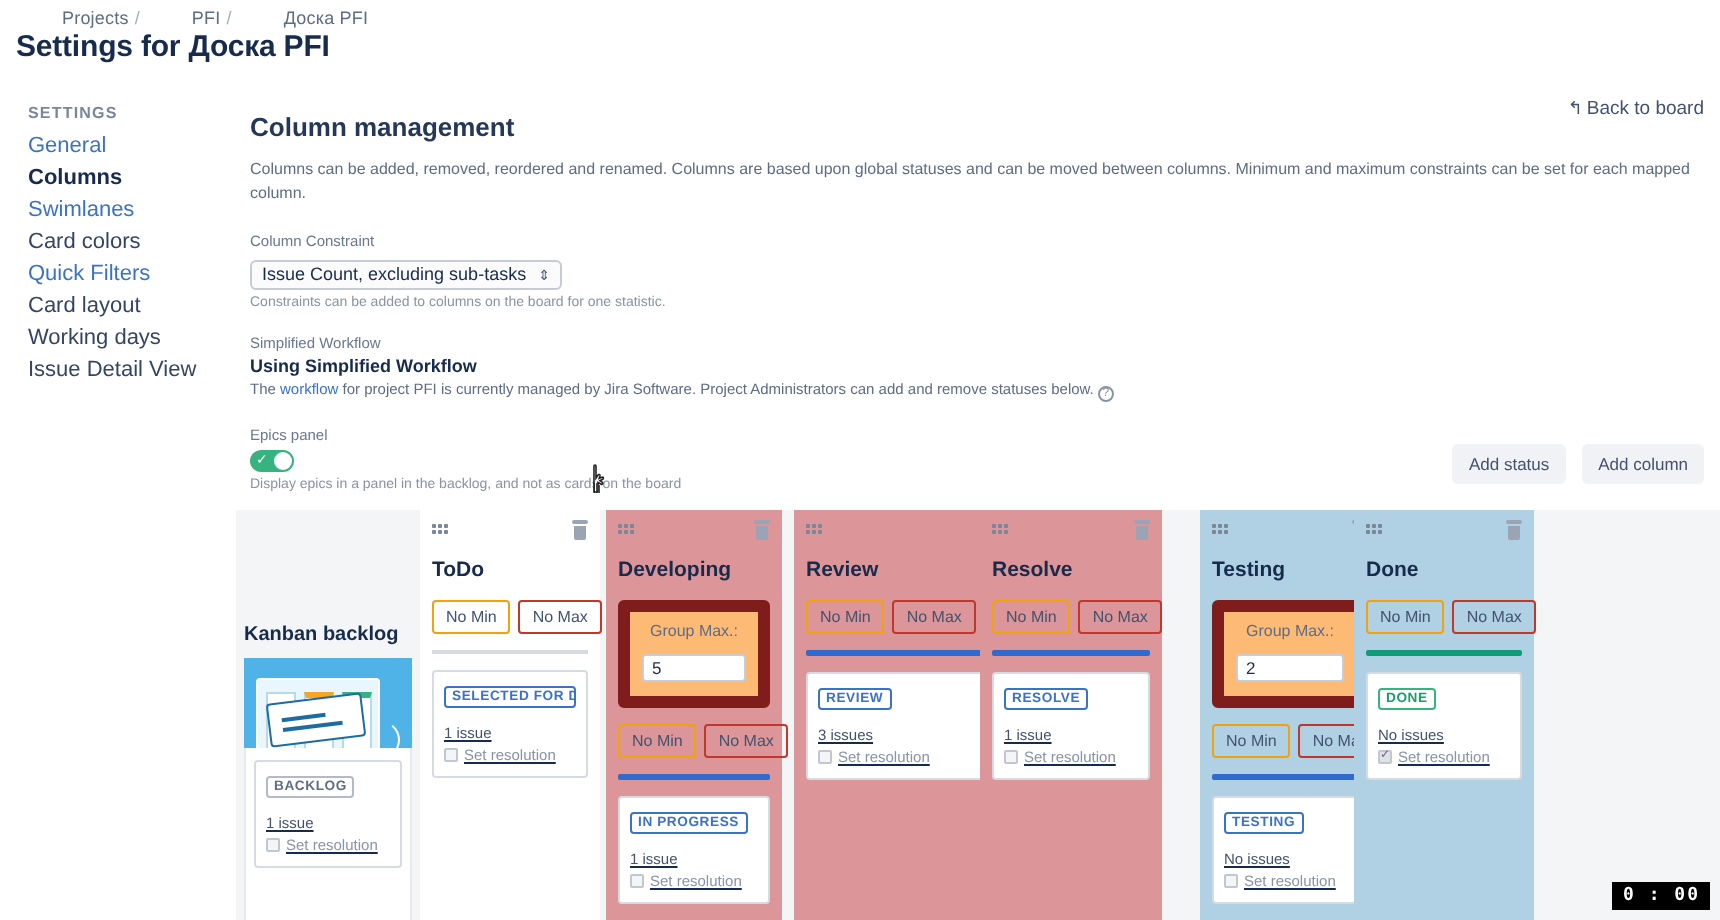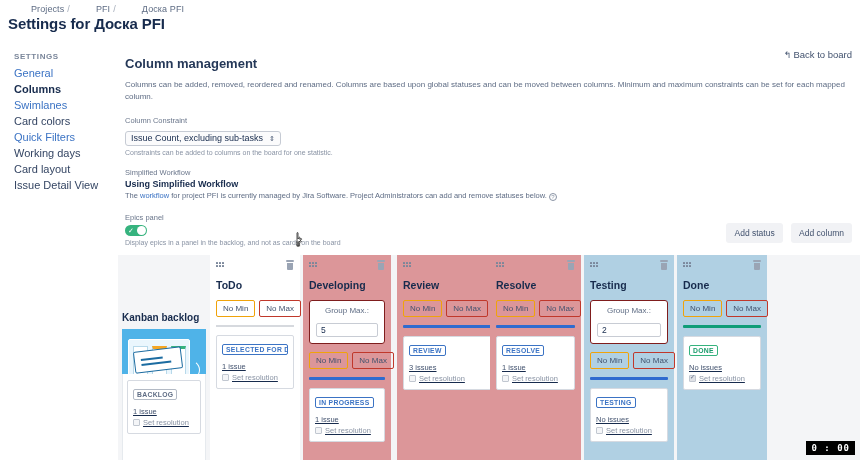--- a/index.html
+++ b/index.html
@@ -153,21 +153,21 @@
 
   .minmax { display: flex; gap: 4px; margin-bottom: 8px; align-items: center; }
   .pill {
     font-size: 8px; padding: 3px 6px; border-radius: 2px; background: transparent;
     cursor: pointer; white-space: nowrap;
   }
   .pill.min { border: 1.2px solid #f0a30a; color: #42526e; }
   .pill.max { border: 1.2px solid #c0382b; color: #42526e; }
 
   .groupbox {
-    background: #ffffff; border: 1px solid #7f1d1d; border-radius: 3px;
+    background: #fdba74; border: 6px solid #7f1d1d; border-radius: 3px;
     padding: 5px 6px 6px; margin-bottom: 8px;
   }
   .groupbox .gtitle { font-size: 8px; color: #5e6c84; text-align: center; margin-bottom: 4px; }
   .groupbox .ginput {
     width: 100%; height: 14px; border: 1px solid #c8ccd4; border-radius: 2px;
     background: #ffffff; font-size: 8.5px; color: #172b4d; padding: 0 4px;
     font-family: "Liberation Sans", sans-serif;
   }
 
   .divider { height: 2.5px; background: #2f6bcf; margin: 0 0 8px 0; border-radius: 1px; }
@@ -213,22 +213,22 @@
   <div class="page-title">Settings for Доска PFI</div>
   <a class="back-to-board" href="#"><span class="arr">↰</span><span>Back to board</span></a>
 
   <div class="sidebar">
     <div class="sidebar-heading">SETTINGS</div>
     <a class="sidebar-item blue" href="#">General</a>
     <a class="sidebar-item active" href="#">Columns</a>
     <a class="sidebar-item blue" href="#">Swimlanes</a>
     <a class="sidebar-item dark" href="#">Card colors</a>
     <a class="sidebar-item blue" href="#">Quick Filters</a>
+    <a class="sidebar-item dark" href="#">Card layout</a>
     <a class="sidebar-item dark" href="#">Working days</a>
-    <a class="sidebar-item dark" href="#">Card layout</a>
     <a class="sidebar-item dark" href="#">Issue Detail View</a>
   </div>
 
   <div class="main">
     <div class="section-title">Column management</div>
     <p class="section-desc">Columns can be added, removed, reordered and renamed. Columns are based upon global statuses and can be moved between columns. Minimum and maximum constraints can be set for each mapped column.</p>
 
     <div class="field-label">Column Constraint</div>
     <div class="select-box">
       <span>Issue Count, excluding sub-tasks</span>
@@ -407,21 +407,21 @@
       <div class="status-card">
         <span class="lozenge">RESOLVE</span>
         <div class="issue-count">1 issue</div>
         <div class="setres">
             <span class="cb"></span>
             <span>Set resolution</span>
           </div>
       </div>
     </div>
 
-    <div class="col blue" style="left:466px; width:90px;">
+    <div class="col blue" style="left:482px; width:90px;">
       <div class="col-head">
         <span class="grip">
             <i style="left:0;top:0"></i>
             <i style="left:3px;top:0"></i>
             <i style="left:6px;top:0"></i>
             <i style="left:0;top:3px"></i>
             <i style="left:3px;top:3px"></i>
             <i style="left:6px;top:3px"></i>
           </span>
         <span class="trash-icon">

